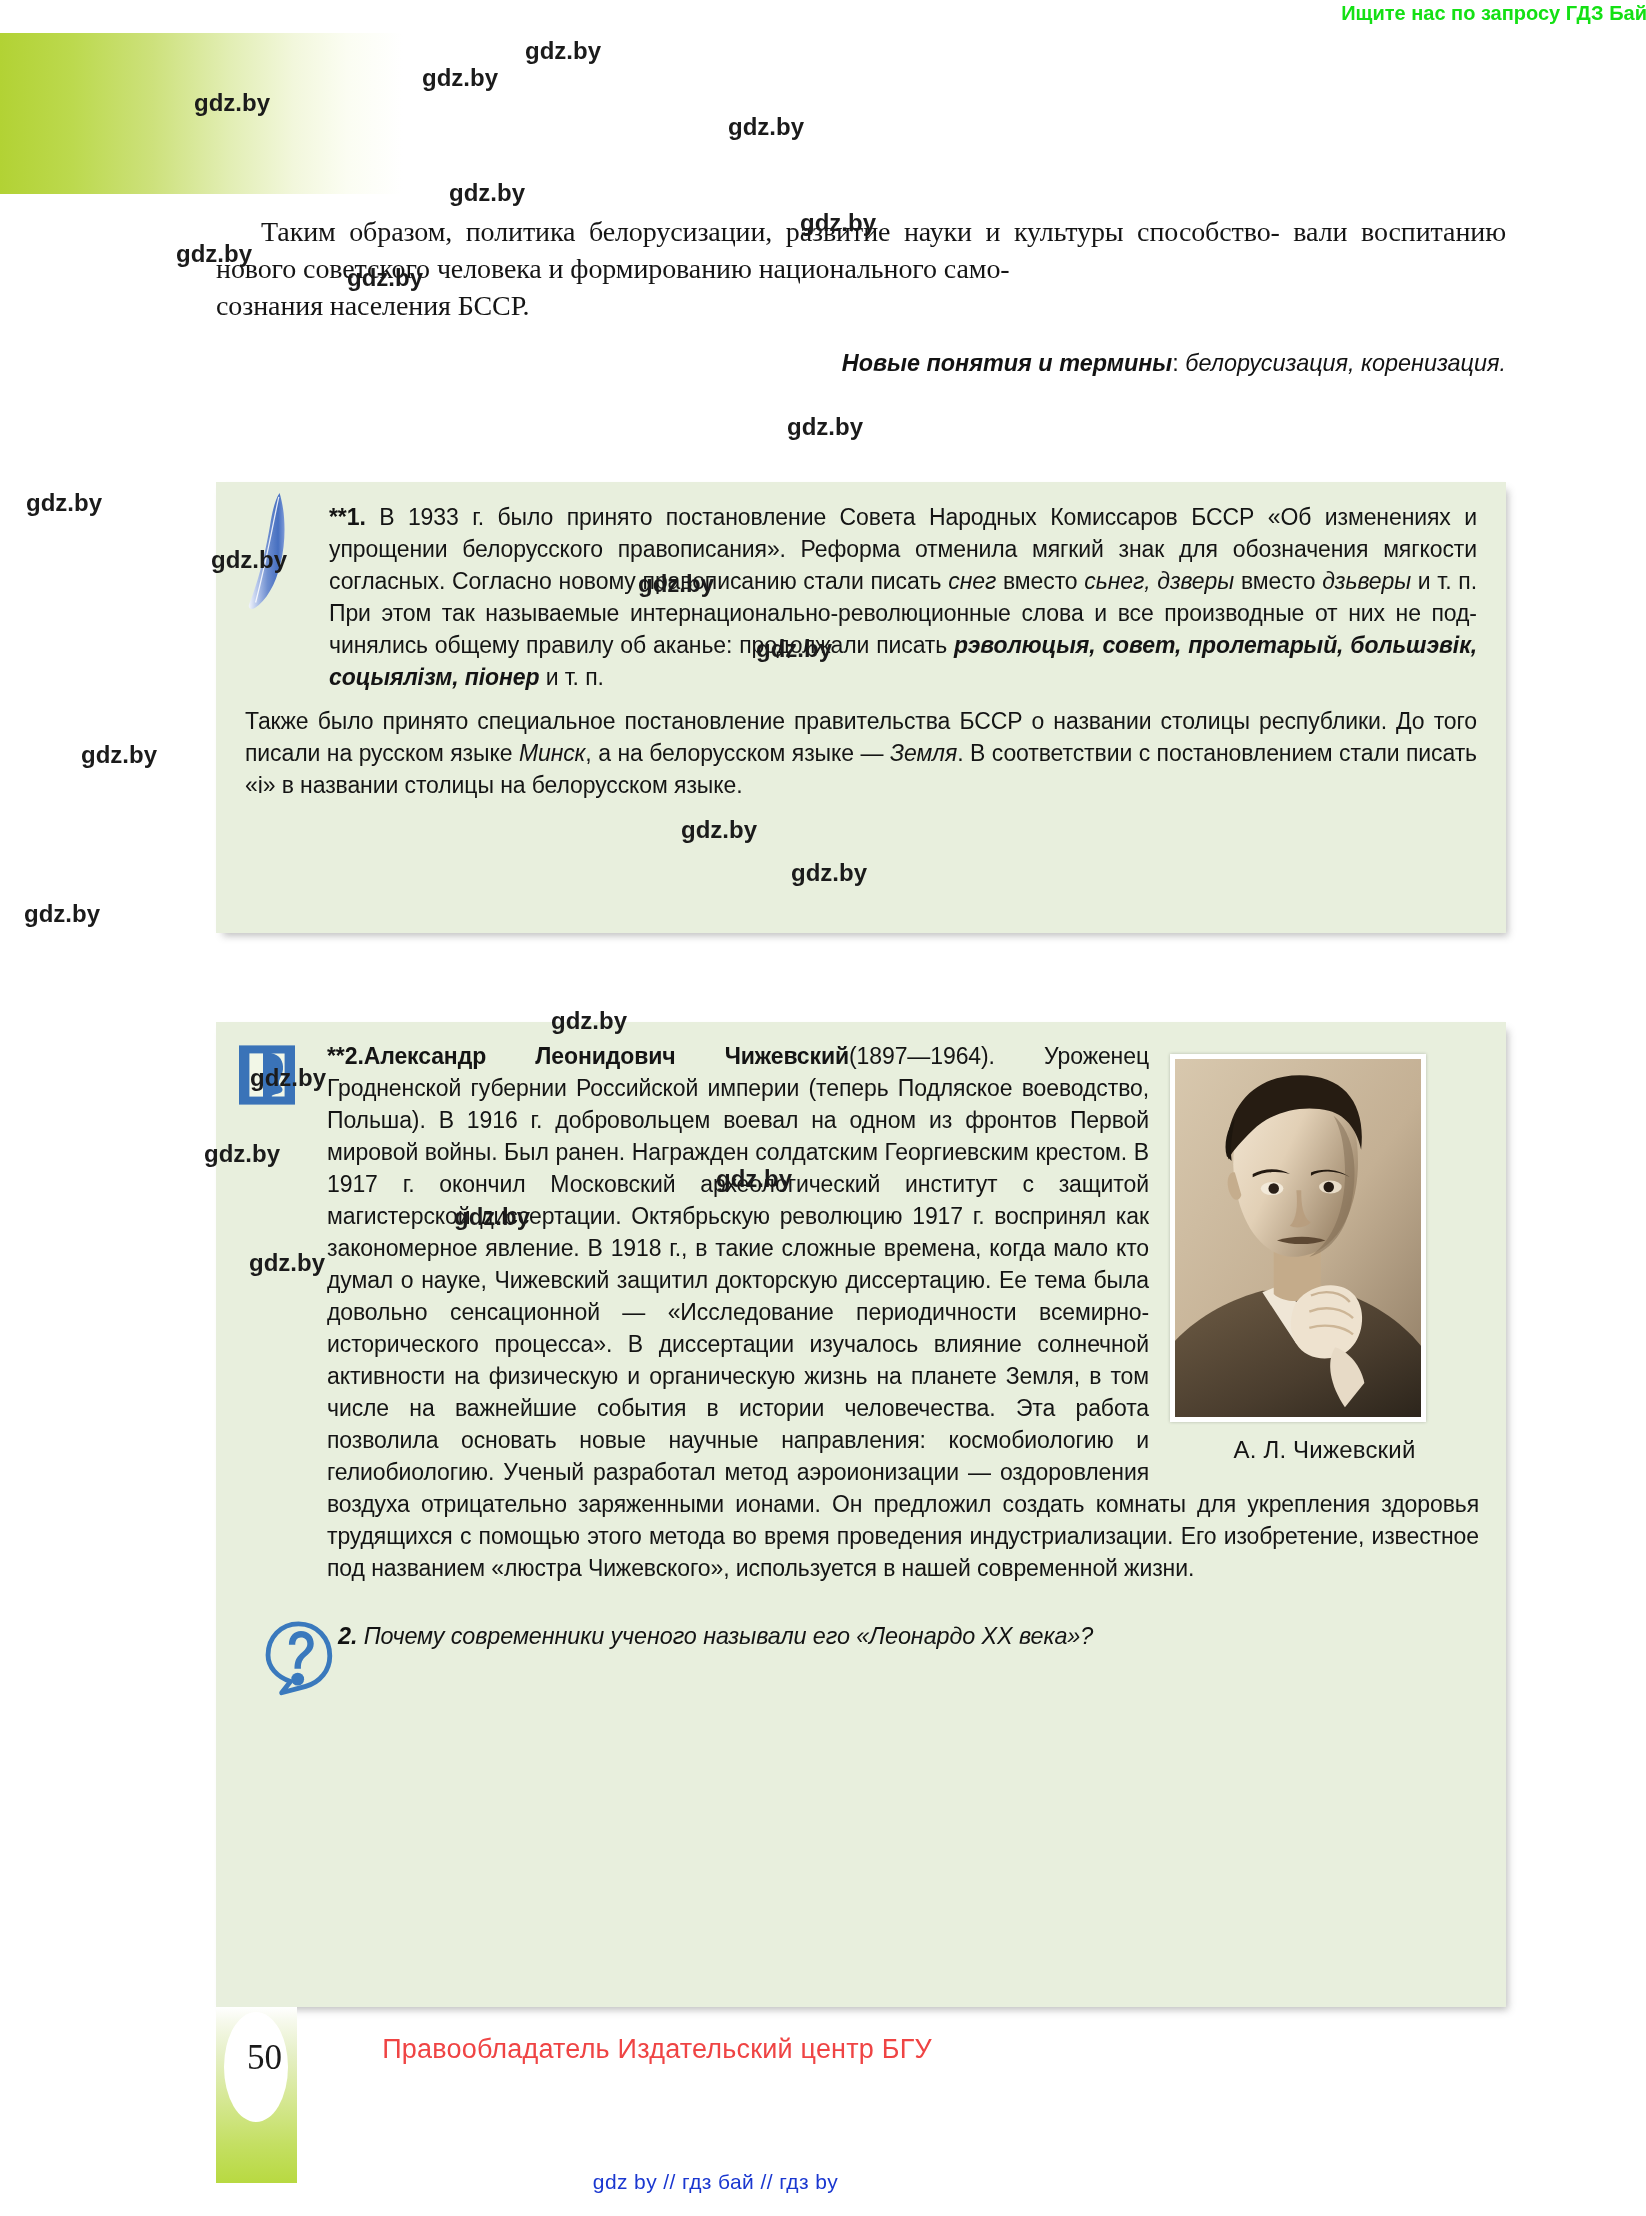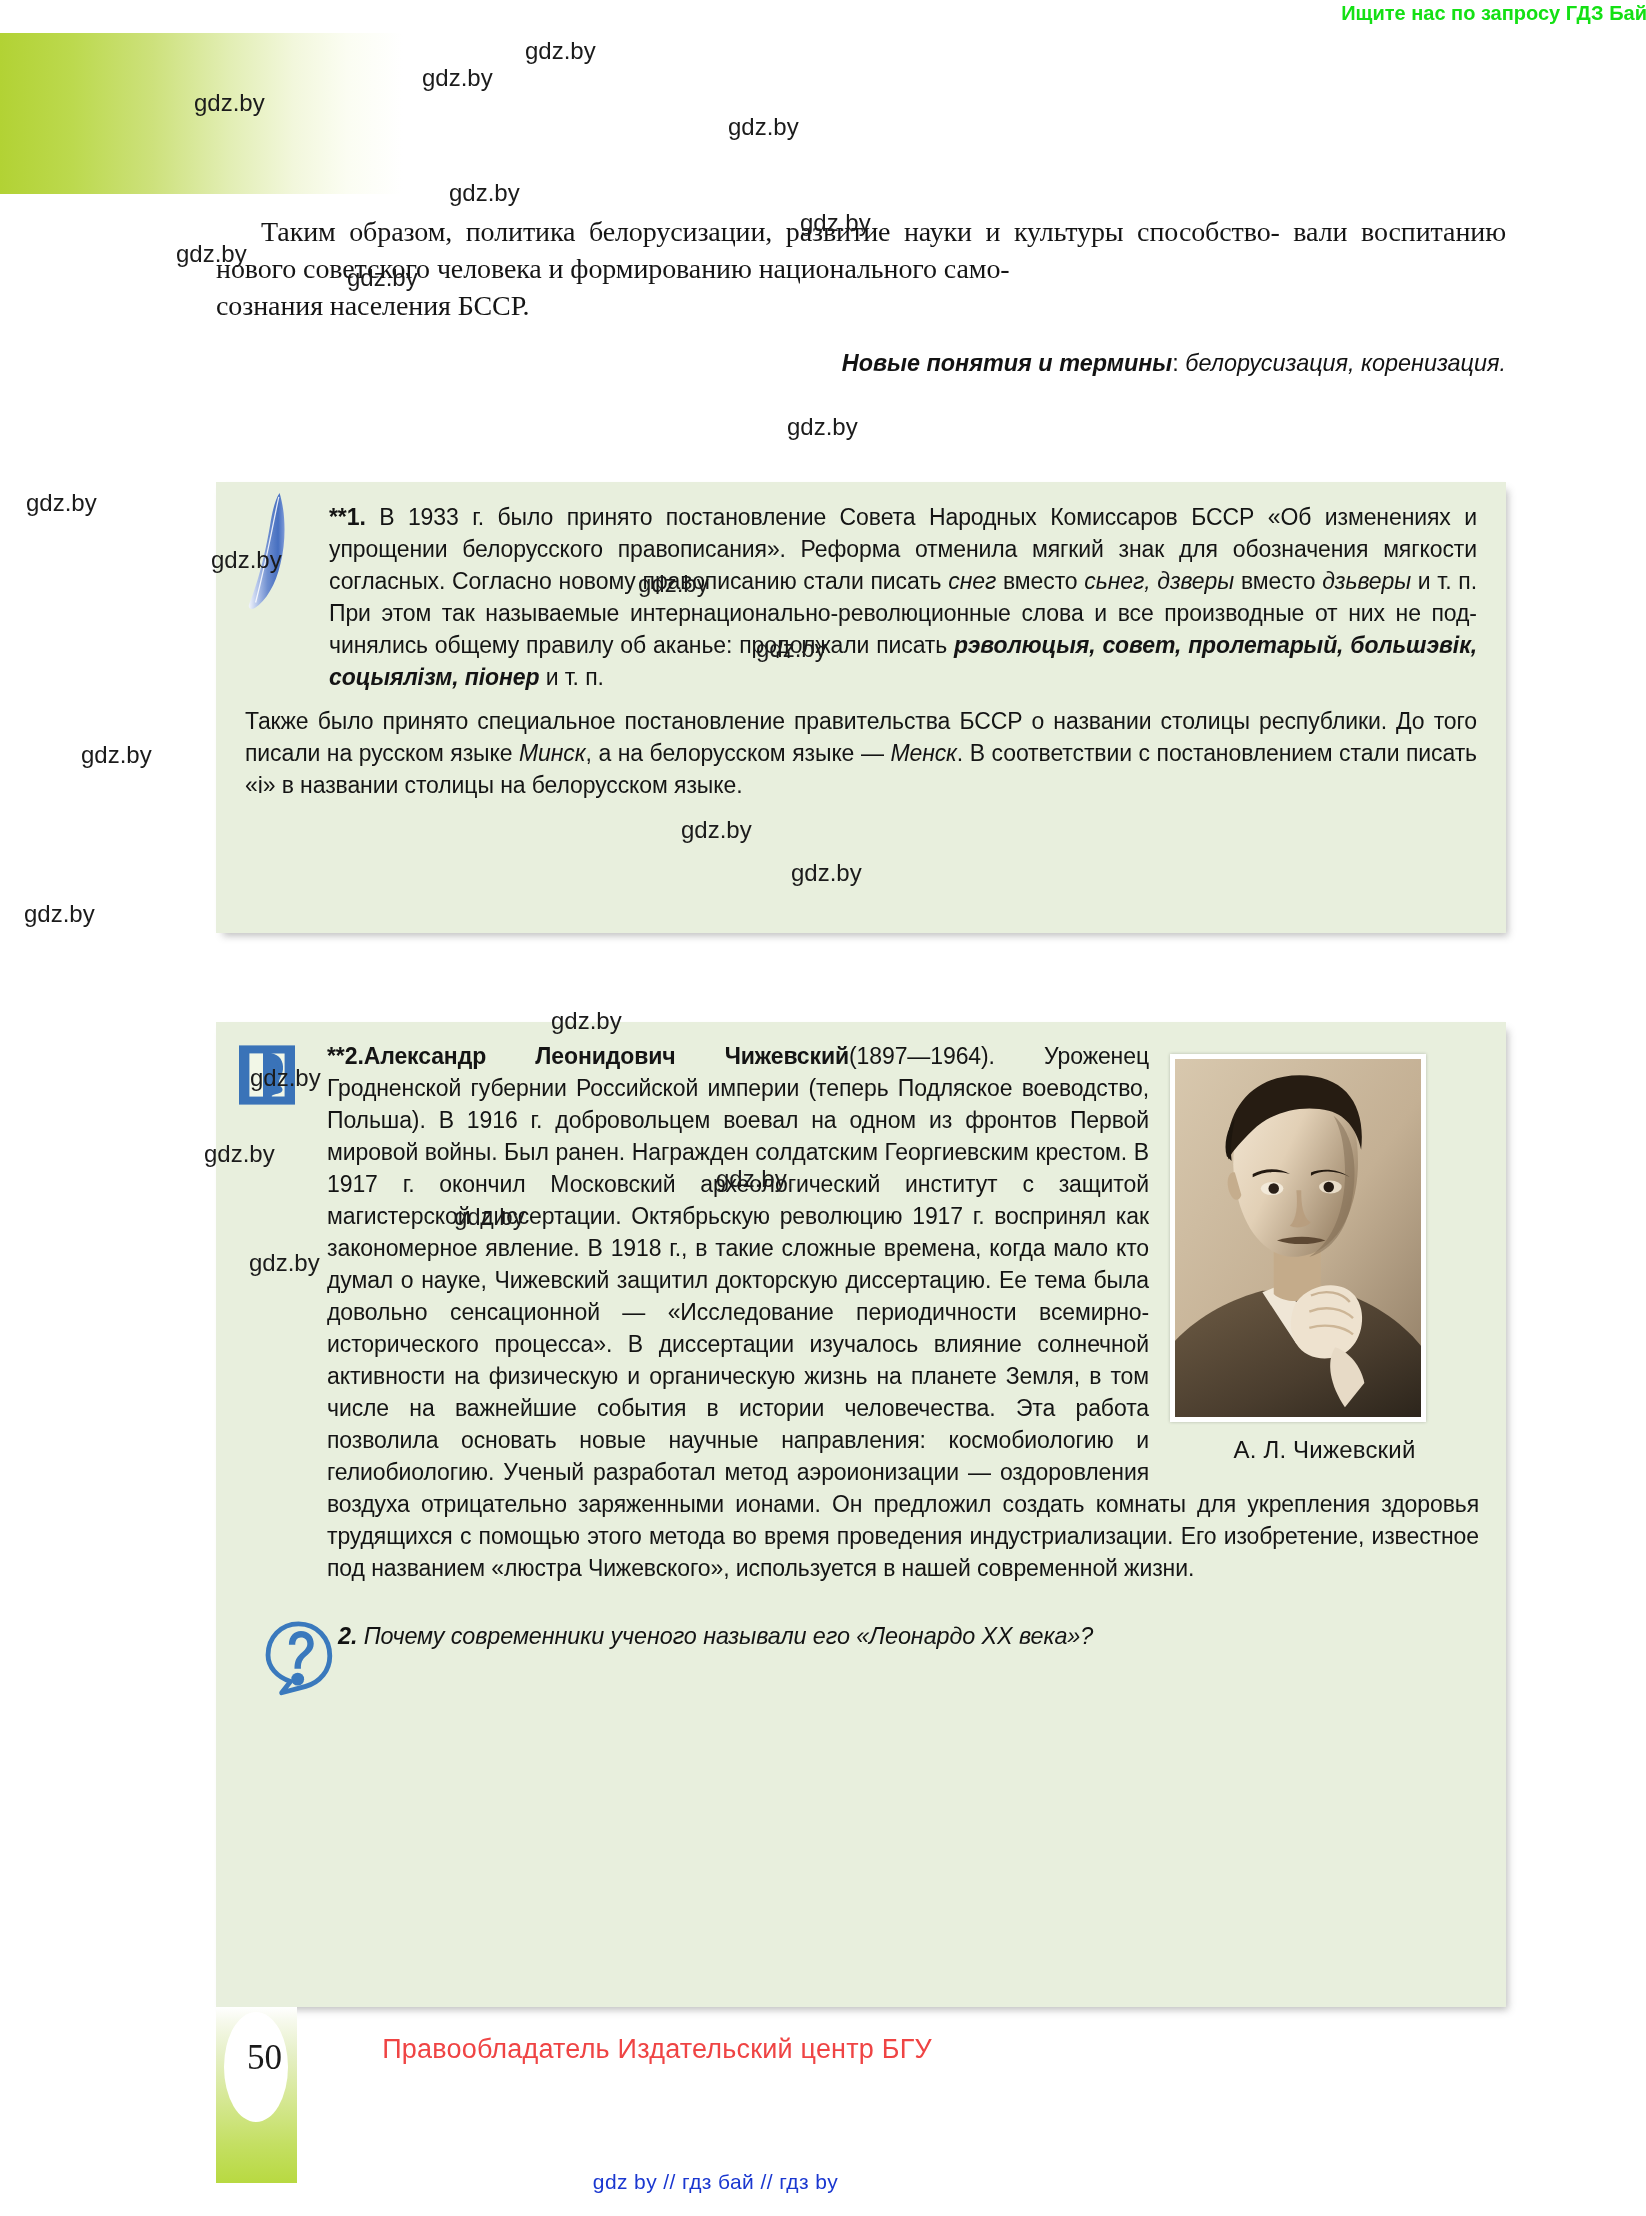--- a/index.html
+++ b/index.html
@@ -265,20 +265,21 @@
     letter-spacing: 0.4px;
   }
 
   
   .wm {
     position: absolute;
     font-family: "Liberation Sans", sans-serif;
     color: #1b1b1b;
     white-space: nowrap;
     pointer-events: none;
+    font-weight: bold;
   }
 </style>
 </head>
 <body>
 
 <div class="promo-banner">Ищите нас по запросу ГДЗ Бай</div>
 
 <div class="top-green-bar"></div>
 
 <div class="page-body">
@@ -307,21 +308,21 @@
           <stop offset="100%" stop-color="#7d9ad8"></stop>
         </linearGradient>
       </defs>
       <path d="M57 3 C64 26 66 60 58 92 C52 118 40 138 26 147 C21 150 17 147 19 142 C31 112 40 74 45 44 C48 24 52 10 57 3 Z" fill="url(#quillgrad)"></path>
       <path d="M56 8 C49 40 42 82 27 140" stroke="#ffffff" stroke-width="1.6" fill="none" opacity="0.85"></path>
     </svg>
   </span>
 
   <p class="box-text box1-first"><span class="bd">**1.</span><span> В 1933 г. было принято постановление Совета Народных Комиссаров БССР «Об изменениях и упрощении белорусского правописания». Реформа отменила мягкий знак для обозначения мягкости согласных. Согласно новому правописа­нию стали писать </span><span class="it">снег</span><span> вместо </span><span class="it">сьнег, дзверы</span><span> вместо </span><span class="it">дзьверы</span><span> и т. п. При этом так называемые интернационально-революционные слова и все производные от них не под­чинялись общему правилу об аканье: продолжали писать </span><span class="ib">рэволюцыя, совет, пролетарый, большэвік, соцыялізм, піонер</span><span> и т. п.</span></p>
 
-  <p class="box-text"><span>Также было принято специальное постановление правительства БССР о названии сто­лицы республики. До того писали на русском языке </span><span class="it">Минск</span><span>, а на белорусском языке — </span><span class="it">Менск</span><span>. В соответствии с постановлением стали писать «і» в названии столицы на бело­русском языке.</span></p>
+  <p class="box-text"><span>Также было принято специальное постановление правительства БССР о названии сто­лицы республики. До того писали на русском языке </span><span class="it">Минск</span><span>, а на белорусском языке — </span><span class="it">Земля</span><span>. В соответствии с постановлением стали писать «і» в названии столицы на бело­русском языке.</span></p>
 </div>
 
 <div class="green-box" id="box-two">
 
   <span class="silhouette-icon">
     <svg viewBox="0 0 70 74" width="56" height="60" xmlns="http://www.w3.org/2000/svg">
       <rect x="0" y="0" width="70" height="74" fill="#3a73b8"></rect>
       <path d="M13 10 L30 10 L30 64 L13 64 Z" fill="#f2f7e7"></path>
       <path d="M40 10 C51 11 56 20 55 30 C54 38 49 43 50 48 C51 52 56 53 54 57 C52 61 45 60 41 63 L41 64 L57 64 L57 10 Z" fill="#f2f7e7"></path>
       <path d="M33 12 C44 12 50 21 49 31 C48 39 43 43 44 48 C45 52 49 53 47 57 C45 61 38 62 35 66 L33 66 Z" fill="#3a73b8"></path>

